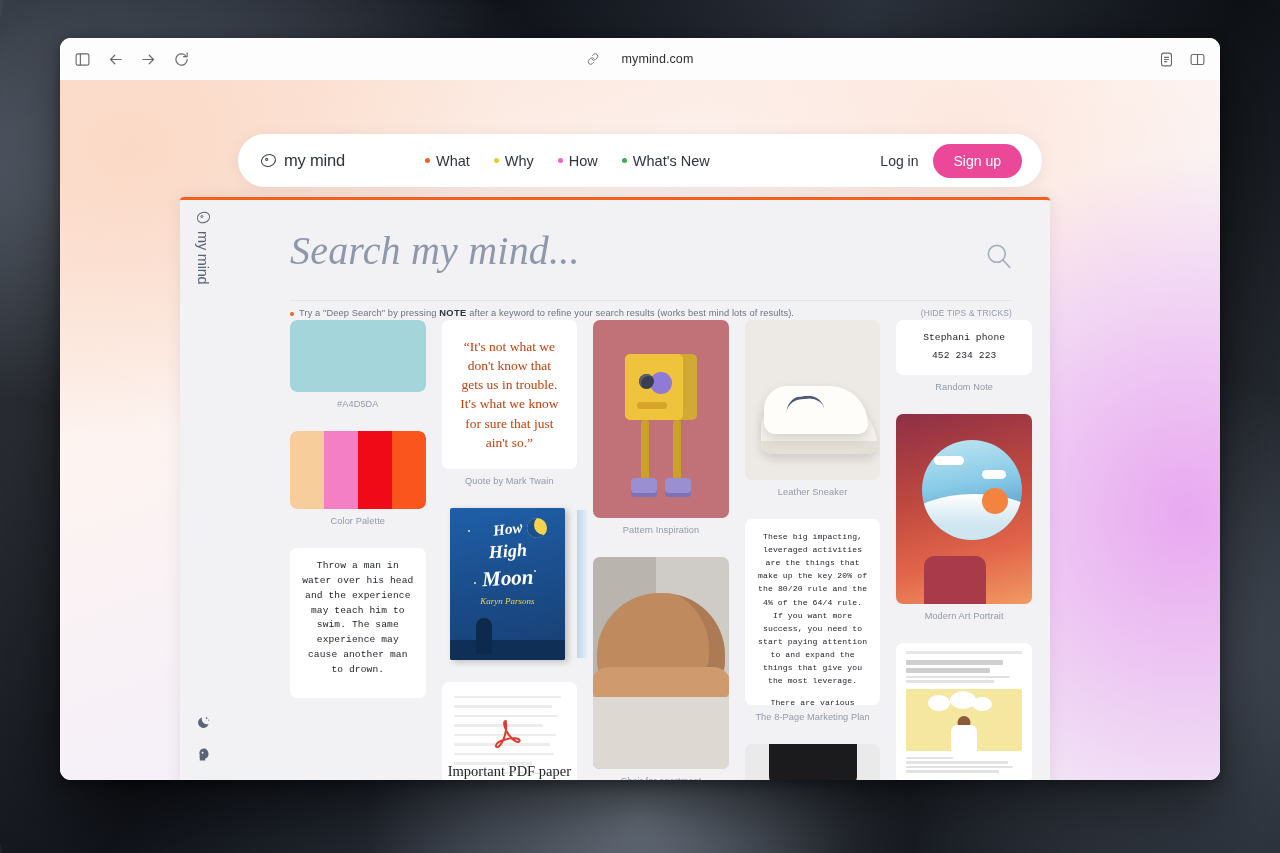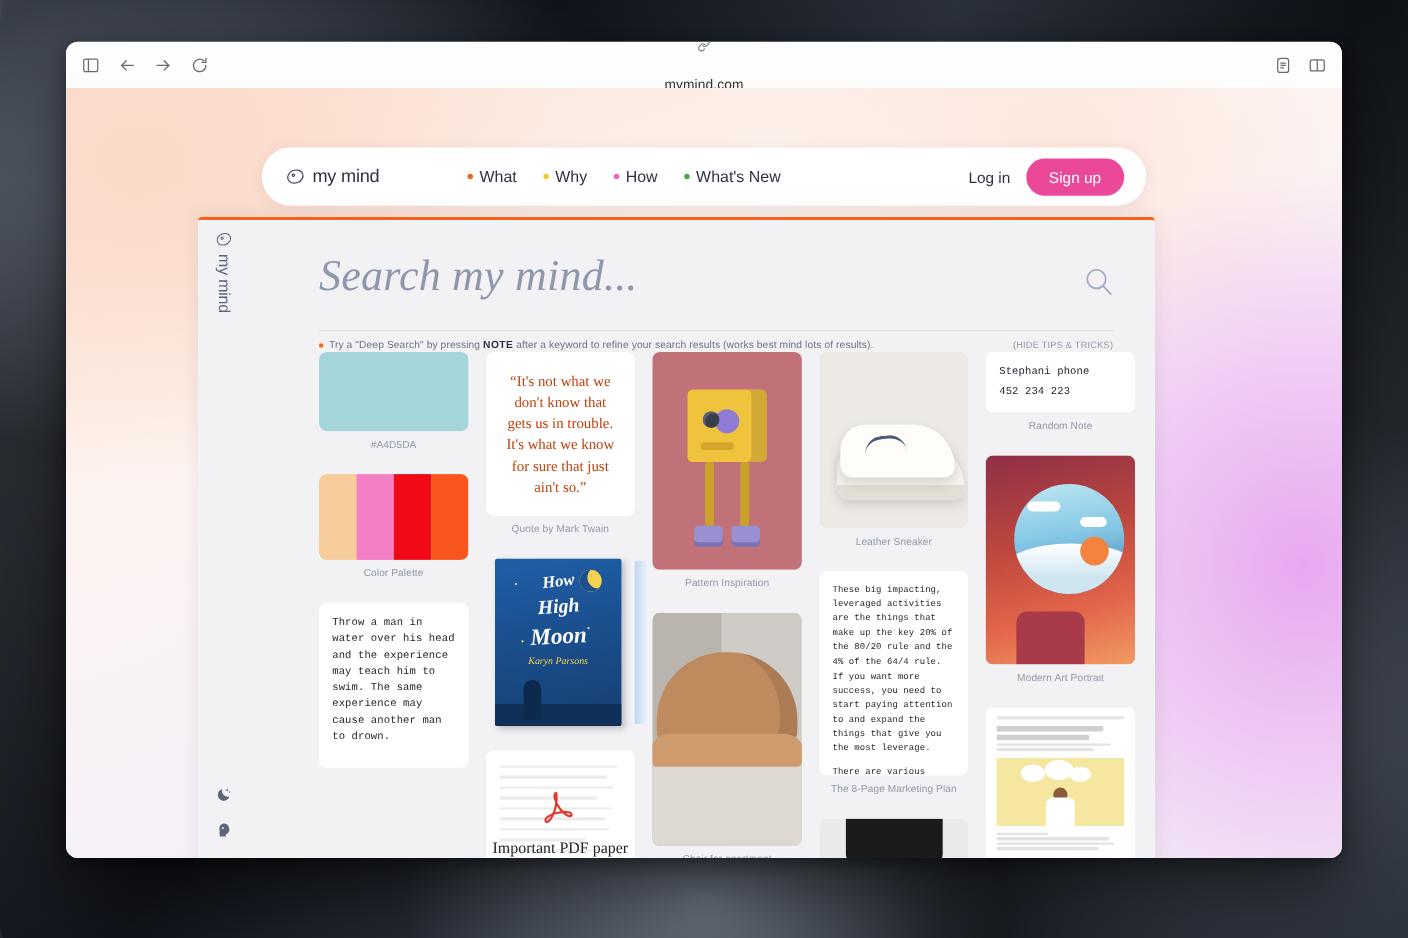--- a/index.html
+++ b/index.html
@@ -38,21 +38,21 @@
   }
   .tb-left{display:flex;align-items:center;gap:16px;}
   .tb-right{position:absolute;right:14px;top:0;height:42px;display:flex;align-items:center;gap:14px;}
   .tb-ico{width:17px;height:17px;color:#6a6a6a;display:block;}
   .tb-ico svg{width:100%;height:100%;display:block;}
   #urlwrap{
     position:absolute;left:0;right:0;top:0;height:42px;
     display:flex;align-items:center;justify-content:center;gap:6px;
     pointer-events:none;
   }
-  #urlwrap .u-in{display:flex;align-items:center;gap:23px;pointer-events:auto;cursor:text;flex-direction:column;}
+  #urlwrap .u-in{display:flex;align-items:center;gap:23px;pointer-events:auto;cursor:text;}
   #url-text{font-size:12.5px;color:#2f2f2f;letter-spacing:.1px;}
   .link-ico{width:12px;height:12px;color:#777;}
   .link-ico svg{width:100%;height:100%;display:block;}
 
   
   #page{
     position:absolute;left:0;right:0;top:42px;bottom:0;overflow:hidden;
     background:
       radial-gradient(ellipse 560px 420px at 6% 10%, #fbd9c6 0%, rgba(255,255,255,0) 68%),
       radial-gradient(ellipse 520px 560px at 97% 62%, #e8a8f0 0%, rgba(255,255,255,0) 64%),
@@ -155,21 +155,21 @@
   .note-lines div{height:1px;background:#ececf0;margin-bottom:17px;}
 
   
   .quote{
     background:#fff;border-radius:7px;padding:17px 16px;
     font-family:"Liberation Serif", serif;font-size:13.5px;line-height:1.42;
     color:#c2410c;text-align:center;
   }
   
   .mono{
-    background:#fff;border-radius:7px;padding:11px 12px;text-align:left;
+    background:#fff;border-radius:7px;padding:11px 12px;text-align:center;
     font-family:"Liberation Mono", monospace;font-size:8.1px;line-height:1.62;
     color:#22252c;letter-spacing:.1px;
   }
   .mono p{margin:0 0 9px;}
   .mono.clip{height:164px;overflow:hidden;}
   .mono.big{font-size:9.6px;line-height:1.55;}
 
   
   .swatch{height:72px;border-radius:7px;}
   .palette{height:78px;border-radius:7px;display:flex;overflow:hidden;}

